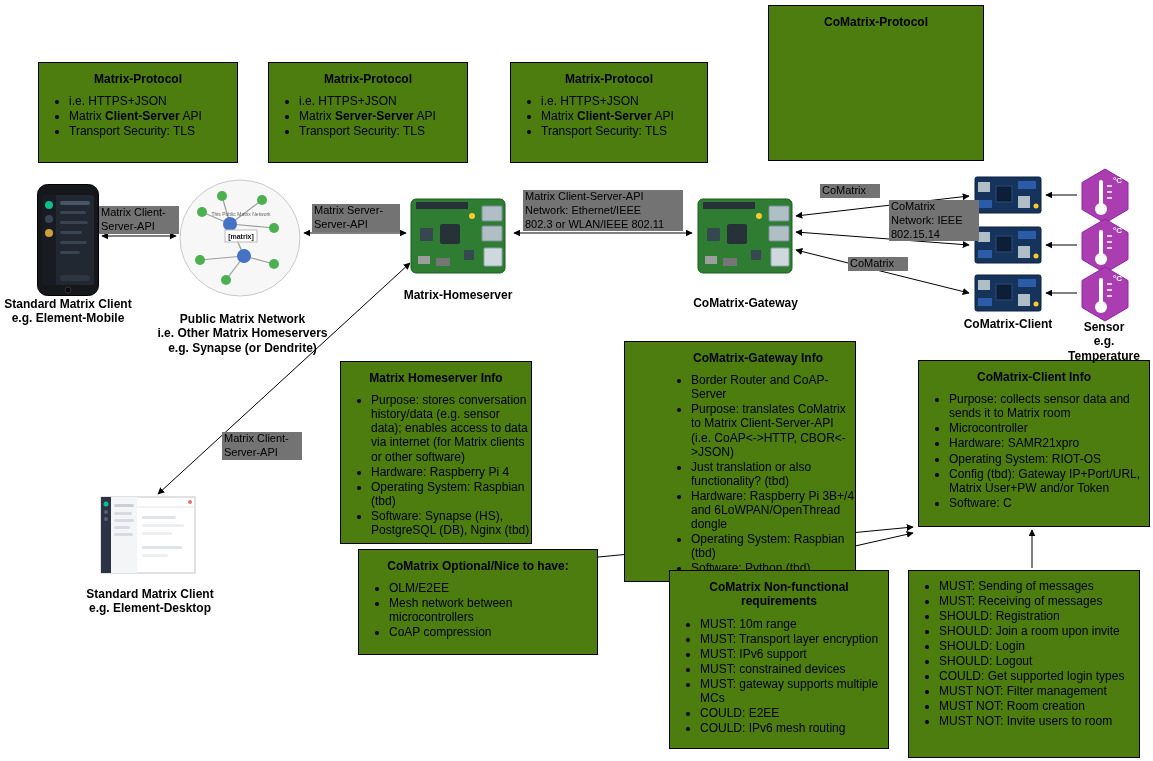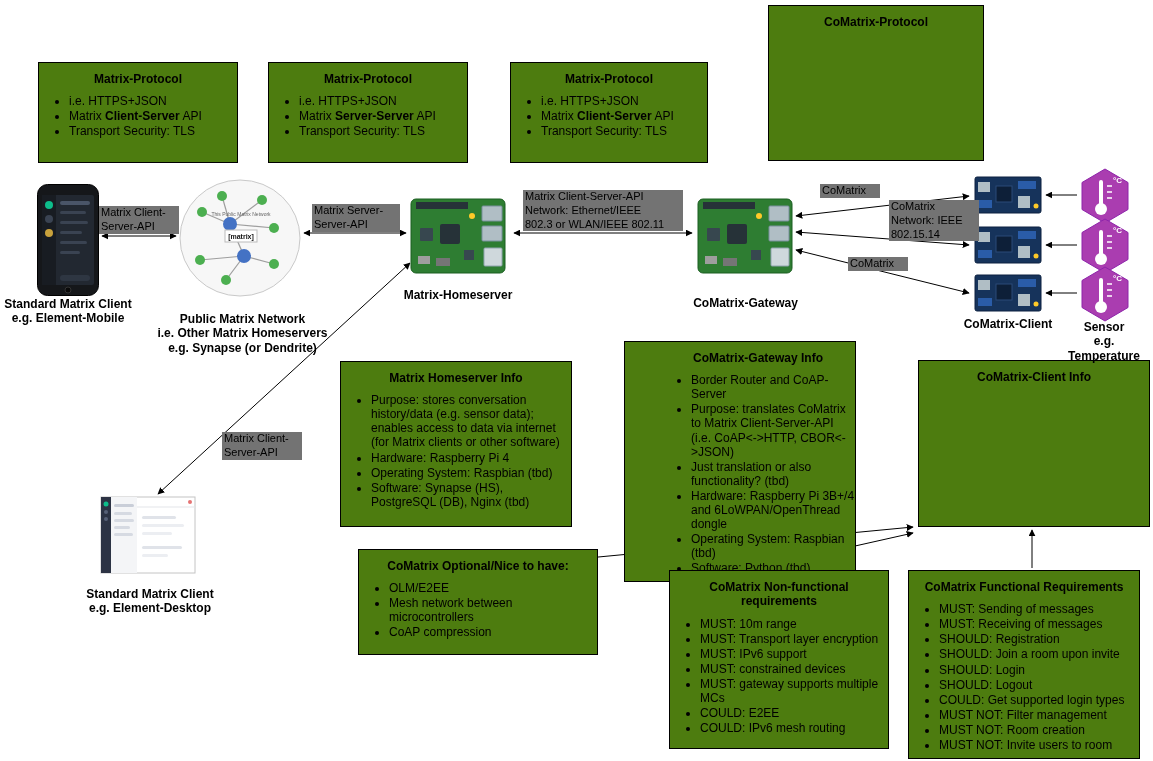--- a/index.html
+++ b/index.html
@@ -12,21 +12,21 @@
 
   .box { position:absolute; border:1px solid #000; background:#4d7c0f; }
   .box-title { font-weight:bold; font-size:12px; text-align:center; padding:9px 4px 0 4px; line-height:1.2; }
   .box ul { margin:8px 0 6px 0; padding-left:30px; }
   .box li { font-size:12px; line-height:1.17; margin-bottom:1px; }
 
   #box-mp1 { left:38px;  top:62px;  width:200px; min-height:101px; }
   #box-mp2 { left:268px; top:62px;  width:200px; min-height:101px; }
   #box-mp3 { left:510px; top:62px;  width:198px; min-height:101px; }
   #box-cmp { left:768px; top:5px;   width:216px; min-height:156px; }
-  #box-hs  { left:340px; top:361px; width:232px; min-height:166px; }
+  #box-hs  { left:340px; top:361px; width:192px; min-height:166px; }
   #box-gw  { left:624px; top:341px; width:232px; min-height:187px;padding-left:36px; }
   #box-ci  { left:918px; top:360px; width:232px; min-height:167px; }
   #box-opt { left:358px; top:549px; width:240px; min-height:106px; }
   #box-nf  { left:650px; top:570px; width:220px; min-height:179px;margin-left:19px; }
   #box-fn  { left:908px; top:570px; width:232px; min-height:188px; }
 
   .edge-label { position:absolute; font-size:11px; line-height:1.25; text-align:left;
                 white-space:pre-line; background:#737373; padding:0 2px; }
   #lbl-e1 { left:99px;  top:206px; width:80px; }
   #lbl-e2 { left:312px; top:204px; width:88px; }
@@ -130,20 +130,28 @@
         <li>Border Router and CoAP-Server</li>
         <li>Purpose: translates CoMatrix to Matrix Client-Server-API (i.e. CoAP&lt;-&gt;HTTP, CBOR&lt;-&gt;JSON)</li>
         <li>Just translation or also functionality? (tbd)</li>
         <li>Hardware: Raspberry Pi 3B+/4 and 6LoWPAN/OpenThread dongle</li>
         <li>Operating System: Raspbian (tbd)</li>
         <li>Software: Python (tbd)</li>
       </ul>
   </div>
   <div class="box" id="box-ci">
     <div class="box-title">CoMatrix-Client Info</div>
+    <ul>
+        <li>Purpose: collects sensor data and sends it to Matrix room</li>
+        <li>Microcontroller</li>
+        <li>Hardware: SAMR21xpro</li>
+        <li>Operating System: RIOT-OS</li>
+        <li>Config (tbd): Gateway IP+Port/URL, Matrix User+PW and/or Token</li>
+        <li>Software: C</li>
+      </ul>
   </div>
   <div class="box" id="box-opt">
     <div class="box-title">CoMatrix Optional/Nice to have:</div>
     <ul>
         <li>OLM/E2EE</li>
         <li>Mesh network between microcontrollers</li>
         <li>CoAP compression</li>
       </ul>
   </div>
   <div class="box" id="box-nf">
@@ -152,21 +160,20 @@
         <li>MUST: 10m range</li>
         <li>MUST: Transport layer encryption</li>
         <li>MUST: IPv6 support</li>
         <li>MUST: constrained devices</li>
         <li>MUST: gateway supports multiple MCs</li>
         <li>COULD: E2EE</li>
         <li>COULD: IPv6 mesh routing</li>
       </ul>
   </div>
   <div class="box" id="box-fn">
-    <div class="box-title">CoMatrix Functional Requirements</div>
     <ul>
         <li>MUST: Sending of messages</li>
         <li>MUST: Receiving of messages</li>
         <li>SHOULD: Registration</li>
         <li>SHOULD: Join a room upon invite</li>
         <li>SHOULD: Login</li>
         <li>SHOULD: Logout</li>
         <li>COULD: Get supported login types</li>
         <li>MUST NOT: Filter management</li>
         <li>MUST NOT: Room creation</li>

